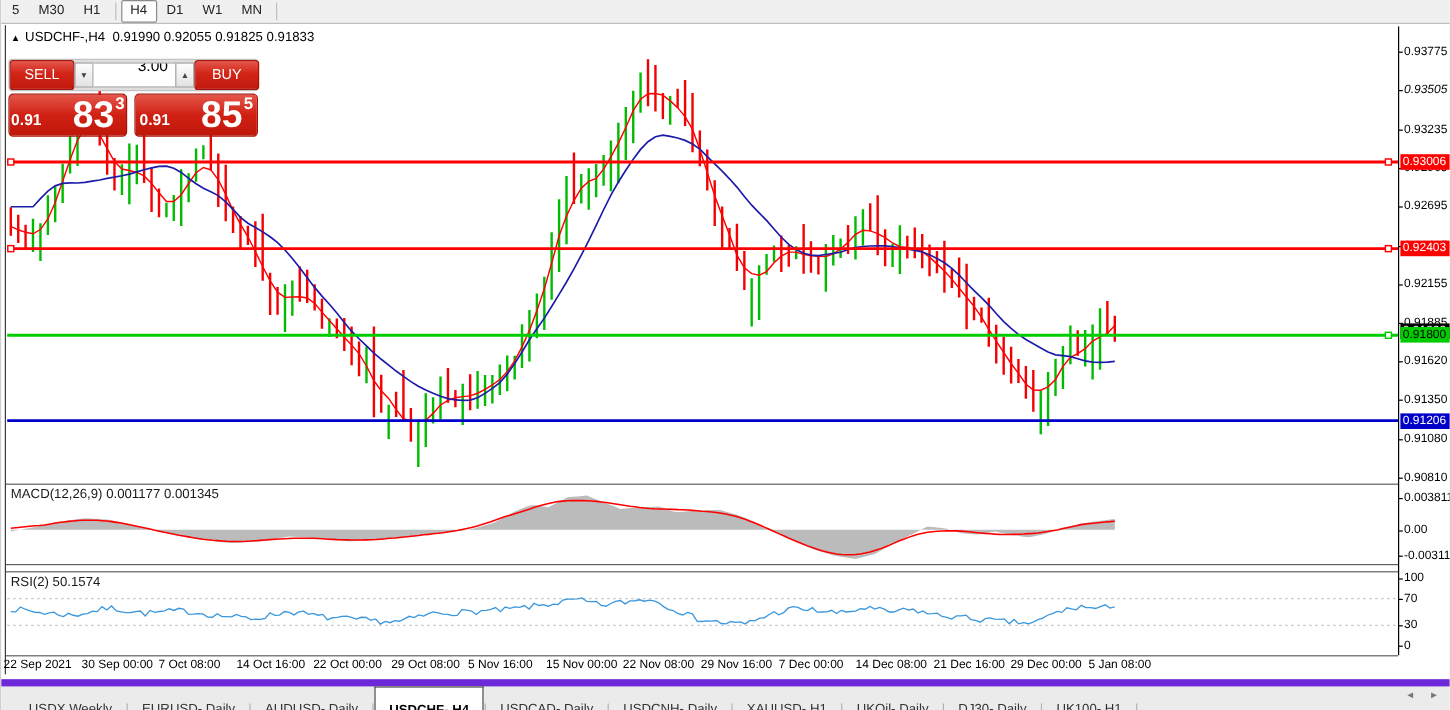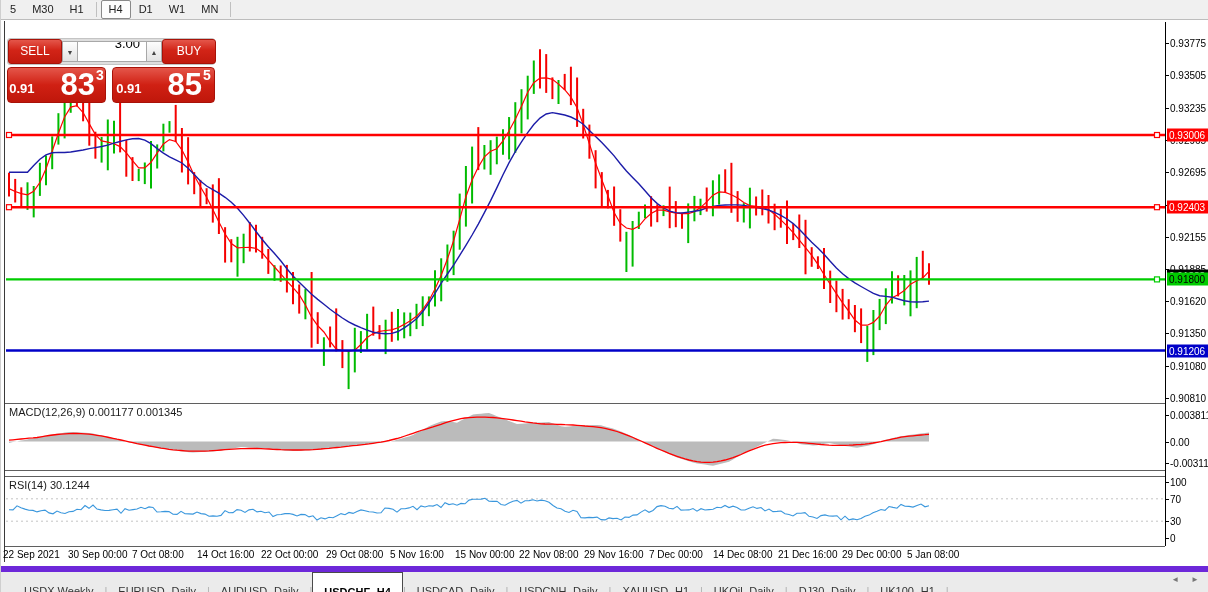--- a/index.html
+++ b/index.html
@@ -20,21 +20,21 @@
   .ytick{position:absolute;left:1169px;font-size:10px;color:#000;transform:translateY(-50%);white-space:nowrap;}
   .price-label{position:absolute;left:1166px;width:40px;height:13px;line-height:13px;
     font-size:10px;padding-left:2px;white-space:nowrap;transform:translateY(-50%);}
   .plabel{position:absolute;font-size:11px;color:#1a1a1a;white-space:nowrap;}
   .ttick{position:absolute;top:549px;font-size:10px;color:#000;white-space:nowrap;}
   svg{position:absolute;left:0;}
   
   .chart-title{position:absolute;left:8px;top:25px;font-size:11px;color:#000;white-space:nowrap;}
   .chart-title .arrow{font-size:8px;margin-right:4px;}
   
-  .trade-panel{position:absolute;left:6px;top:38px;width:208px;}
+  .trade-panel{position:absolute;left:6px;top:49px;width:208px;}
   .tp-row1{display:flex;align-items:center;height:25px;background:#dedede;border:1px solid #c4c4c4;border-radius:3px;}
   .btn-red{background:linear-gradient(180deg,#e4564a 0%,#d22417 45%,#c21a0e 100%);
     color:#fff;font-size:12px;text-align:center;border-radius:3px;border:1px solid #a81208;}
   .tp-sell,.tp-buy{width:52px;height:23px;line-height:23px;flex:0 0 auto;}
   .tp-spin{width:16px;height:21px;flex:0 0 auto;background:linear-gradient(180deg,#fdfdfd,#e3e3e3);
     border:1px solid #a8a8a8;font-size:7px;color:#444;text-align:center;line-height:21px;box-sizing:border-box;}
   .tp-vol{width:68px;height:21px;flex:0 0 auto;border:1px solid #a8a8a8;border-left:none;border-right:none;
     font-size:13px;text-align:right;padding:0 6px 16px 0;box-sizing:border-box;font-family:"Liberation Sans",sans-serif;}
   .tp-gap{flex:1 1 auto;}
   .tp-row2{display:flex;margin-top:2px;}
@@ -252,21 +252,21 @@
 
   <div class="hline-sep" style="top:403px;"></div>
   <div class="hline-sep" style="top:470px;"></div>
   <div class="hline-sep" style="top:476px;"></div>
   <div class="hline-sep" style="top:546px;"></div>
   <div class="axis-v"></div>
   <div id="axis-layer">
       <div class="tickmark" style="top: 43px;"></div>
       <div class="ytick" style="top: 43px;">0.93775</div>
       <div class="tickmark" style="top: 75.3px;"></div>
-      <div class="ytick" style="top: 75.3px;">0.93505</div>
+      <div class="ytick" style="top: 75.3px; font-style: italic;">0.93505</div>
       <div class="tickmark" style="top: 107.6px;"></div>
       <div class="ytick" style="top: 107.6px;">0.93235</div>
       <div class="tickmark" style="top: 140px;"></div>
       <div class="ytick" style="top: 140px;">0.92965</div>
       <div class="tickmark" style="top: 172.3px;"></div>
       <div class="ytick" style="top: 172.3px;">0.92695</div>
       <div class="tickmark" style="top: 204.6px;"></div>
       <div class="ytick" style="top: 204.6px;">0.92425</div>
       <div class="tickmark" style="top: 236.9px;"></div>
       <div class="ytick" style="top: 236.9px;">0.92155</div>
@@ -294,20 +294,24 @@
       <div class="ytick" style="top: 521.2px;">30</div>
       <div class="tickmark" style="top: 538px;"></div>
       <div class="ytick" style="top: 538px;">0</div>
       <div class="price-label" style="top: 275.5px; background: rgb(0, 0, 0); color: rgb(255, 255, 255);">0.91833</div>
       <div class="price-label" style="top: 135px; background: rgb(255, 0, 0); color: rgb(255, 255, 255);">0.93006</div>
       <div class="price-label" style="top: 207.2px; background: rgb(255, 0, 0); color: rgb(255, 255, 255);">0.92403</div>
       <div class="price-label" style="top: 279.4px; background: rgb(0, 204, 0); color: rgb(0, 0, 0);">0.91800</div>
       <div class="price-label" style="top: 350.5px; background: rgb(0, 0, 200); color: rgb(255, 255, 255);">0.91206</div>
     </div>
 
+  <div class="chart-title">
+    <span class="arrow">▲</span><span>USDCHF-,H4</span>&nbsp;
+    <span>0.91990 0.92055 0.91825 0.91833</span>
+  </div>
 
   <div class="trade-panel">
     <div class="tp-row1">
       <div class="btn-red tp-sell">SELL</div>
       <div class="tp-gap"></div>
       <div class="tp-spin">▼</div>
       <input class="tp-vol" value="3.00" style="">
       <div class="tp-spin">▲</div>
       <div class="tp-gap"></div>
       <div class="btn-red tp-buy">BUY</div>
@@ -320,21 +324,21 @@
       </div>
       <div class="price-box pb-buy">
         <span class="pb-prefix">0.91</span>
         <span class="pb-big">85</span>
         <span class="pb-sup">5</span>
       </div>
     </div>
   </div>
 
   <div class="plabel" style="left:8px;top:406px;">MACD(12,26,9) 0.001177 0.001345</div>
-  <div class="plabel" style="left:8px;top:479px;">RSI(14) 30.1244</div>
+  <div class="plabel" style="left:8px;top:479px;">RSI(2) 50.1574</div>
 
   <div id="time-axis">
       <div class="ttick" style="left: 2px;">22 Sep 2021</div>
       <div class="ttick" style="left: 67px;">30 Sep 00:00</div>
       <div class="ttick" style="left: 131px;">7 Oct 08:00</div>
       <div class="ttick" style="left: 196px;">14 Oct 16:00</div>
       <div class="ttick" style="left: 260px;">22 Oct 00:00</div>
       <div class="ttick" style="left: 325px;">29 Oct 08:00</div>
       <div class="ttick" style="left: 389px;">5 Nov 16:00</div>
       <div class="ttick" style="left: 454px;">15 Nov 00:00</div>

